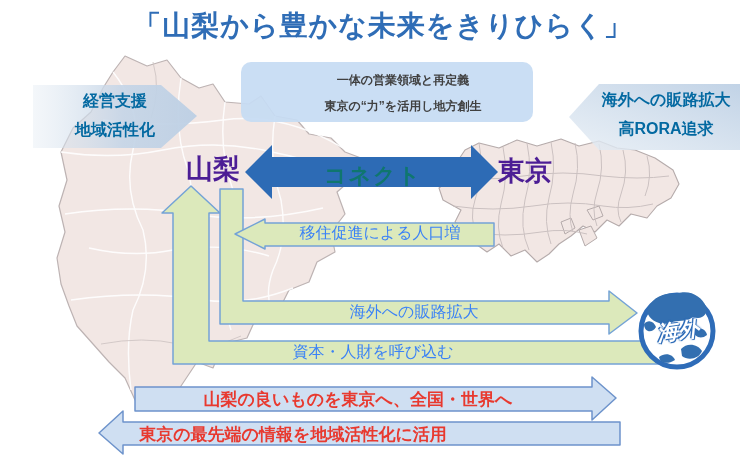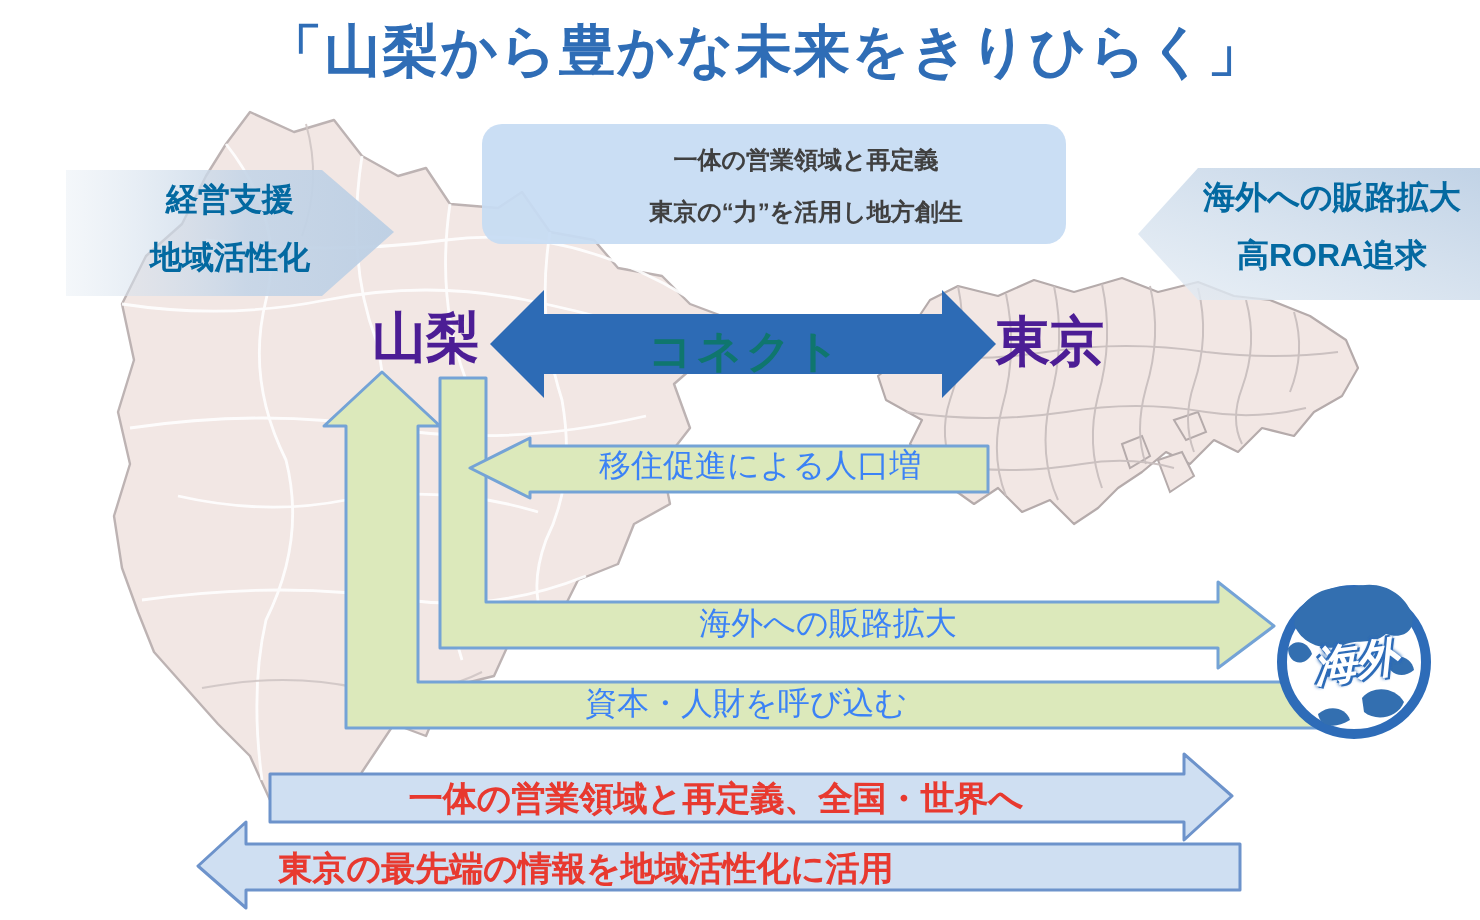--- a/index.html
+++ b/index.html
@@ -152,18 +152,18 @@
   </div>
 
   <div class="t region yamanashi">山梨</div>
   <div class="t region tokyo">東京</div>
   <div class="t connect">コネクト</div>
 
   <div class="t flow migration">移住促進による人口増</div>
   <div class="t flow overseas">海外への販路拡大</div>
   <div class="t flow capital">資本・人財を呼び込む</div>
 
-  <div class="t flowred goods">一体の営業領域と再定義、全国・世界へ</div>
+  <div class="t flowred goods">山梨の良いものを東京へ、全国・世界へ</div>
   <div class="t flowred info">東京の最先端の情報を地域活性化に活用</div>
 
   <div class="t overseas-label">海外</div>
 
 </div>
 
 </body></html>

